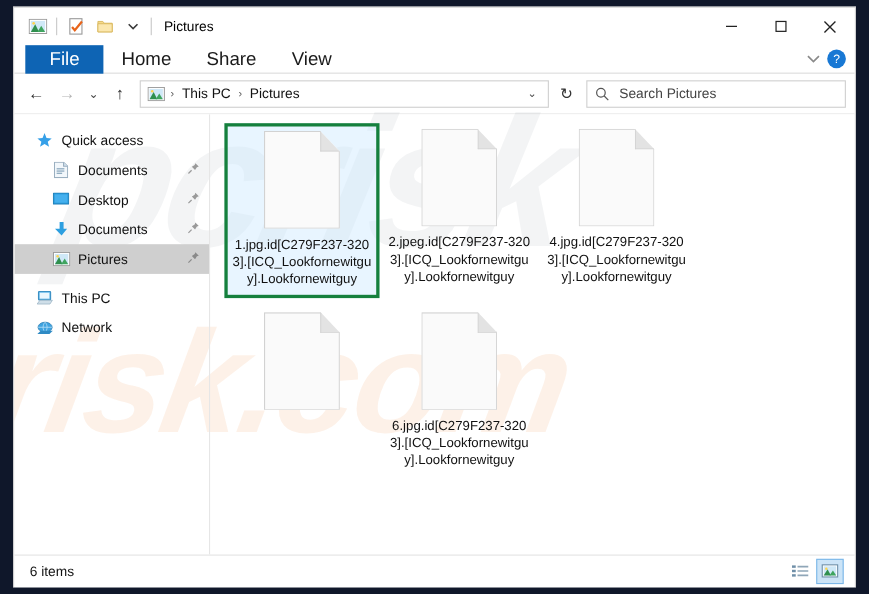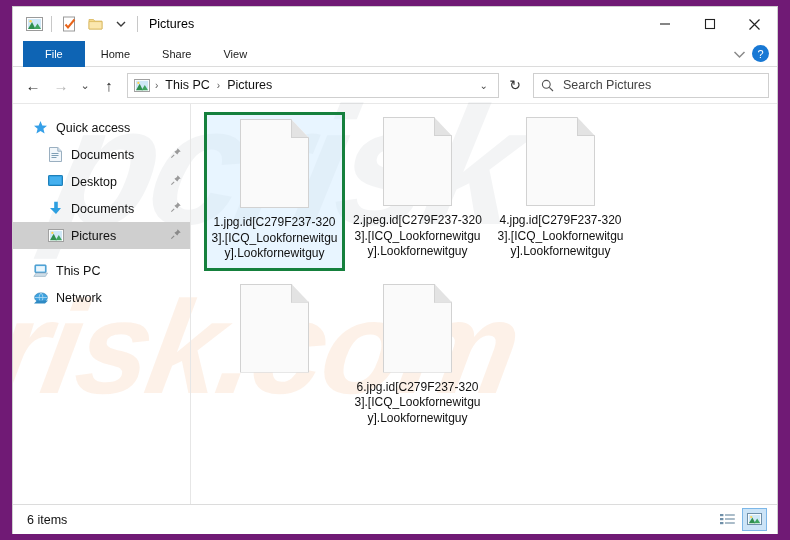--- a/index.html
+++ b/index.html
@@ -7,21 +7,21 @@
     width: 790px; height: 540px;
     font-family: "Liberation Sans", sans-serif;
     overflow: hidden;
   }
   body { background: #0a5ca8; }
 
   
   #desktop {
     position: relative;
     width: 790px; height: 540px;
-    background: #701a75;
+    background: #0f172a;
   }
 
   
   #window {
     position: absolute;
     left: 12px; top: 6px;
     width: 766px; height: 528px;
     background: #ffffff;
     border: 1px solid #cfcfcf;
     border-bottom: none;
@@ -68,21 +68,21 @@
     display: flex;
     align-items: stretch;
     border-bottom: 1px solid #dcdcdc;
     flex: 0 0 auto;
     padding-left: 10px;
     position: relative;
   }
   .tab {
     padding: 0 16px;
     display: flex; align-items: center;
-    font-size: 11px; color: #1a1a1a;
+    font-size: 17px; color: #1a1a1a;
     height: 26px;
   }
   .tab.file {
     background: #0e64b4; color: #ffffff;
     padding: 0 22px;
   }
   .ribbon-right {
     margin-left: auto; display: flex; align-items: center;
     gap: 6px; padding-right: 8px;
   }

